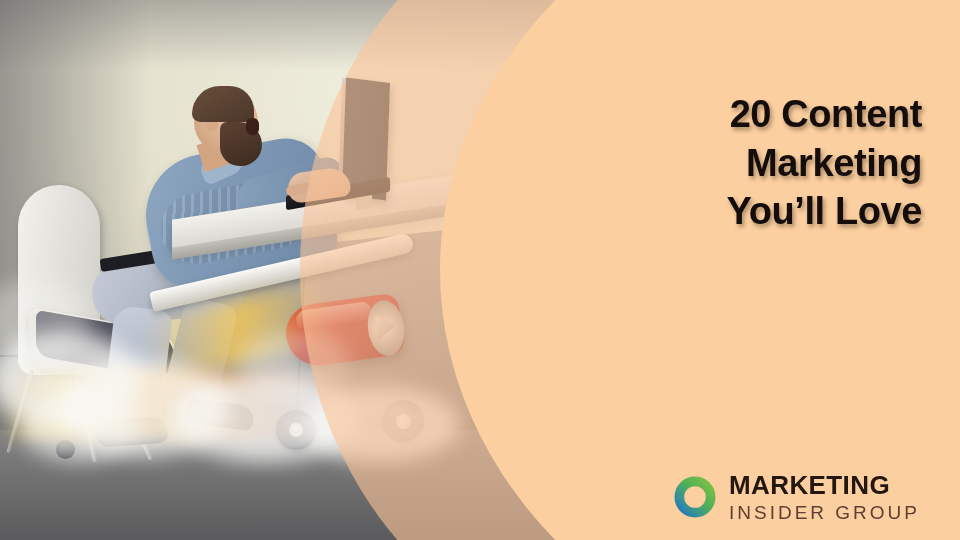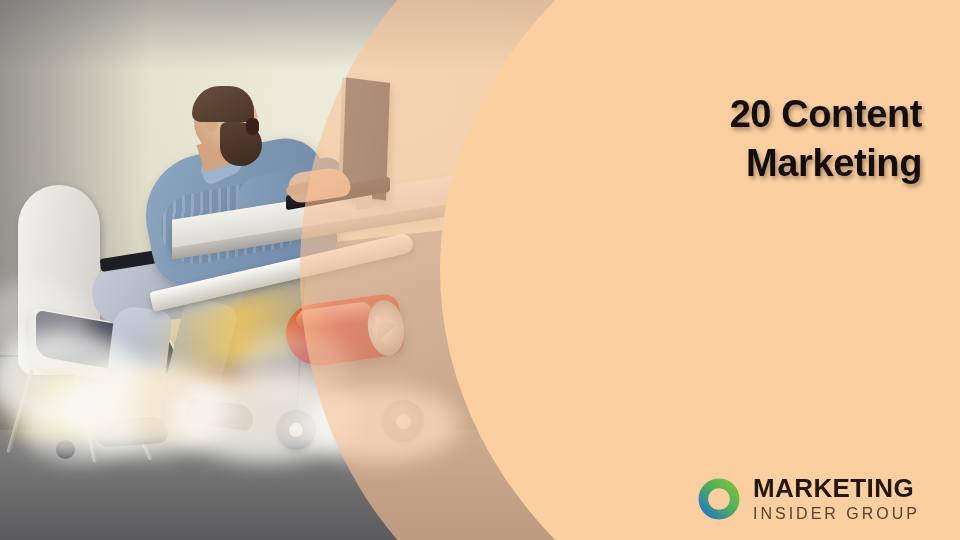--- a/index.html
+++ b/index.html
@@ -180,21 +180,21 @@
   .headline{position:absolute;right:38px;top:90px;width:460px;text-align:right;
     font-weight:700;font-size:38px;line-height:1.28;letter-spacing:-.4px;
     color:#140d0b;text-shadow:2px 3px 4px rgba(40,20,10,.38);}
   .headline .ln{display:block;white-space:nowrap;}
 
   
   .logo{position:absolute;right:40px;bottom:18px;display:flex;align-items:center;gap:11px;}
   .ring{width:46px;height:46px;flex:0 0 auto;}
   .logo-text{display:flex;flex-direction:column;line-height:1;}
   .logo-main{font-size:26px;font-weight:700;color:#241712;letter-spacing:.4px;}
-  .logo-sub{font-size:16px;font-weight:400;color:#5d4032;letter-spacing:3.0px;margin-top:5px;}
+  .logo-sub{font-size:19px;font-weight:400;color:#5d4032;letter-spacing:3.0px;margin-top:5px;}
 </style>
 </head>
 <body>
 
 <div id="stage">
 
   <div class="photo">
     <div class="wall-shade-t"></div>
     <div class="wall-shade-l"></div>
     <div class="floor"></div>
@@ -262,20 +262,21 @@
     <div class="smoke s6"></div>
   </div>
 
   <div class="arc-soft"></div>
   <div class="peach-solid"></div>
   <div class="peach-fill"></div>
 
   <div class="headline">
     <span class="ln">20 Content</span>
     <span class="ln">Marketing</span>
+    <span class="ln">You’ll Love</span>
   </div>
 
   <div class="logo">
     <svg class="ring" viewBox="0 0 100 100">
       <defs>
         <linearGradient id="ringgrad" x1="1" y1="0" x2="0" y2="1">
           <stop offset="0%" stop-color="#7DC242"></stop>
           <stop offset="45%" stop-color="#4FAF5A"></stop>
           <stop offset="100%" stop-color="#2379C2"></stop>
         </linearGradient>

